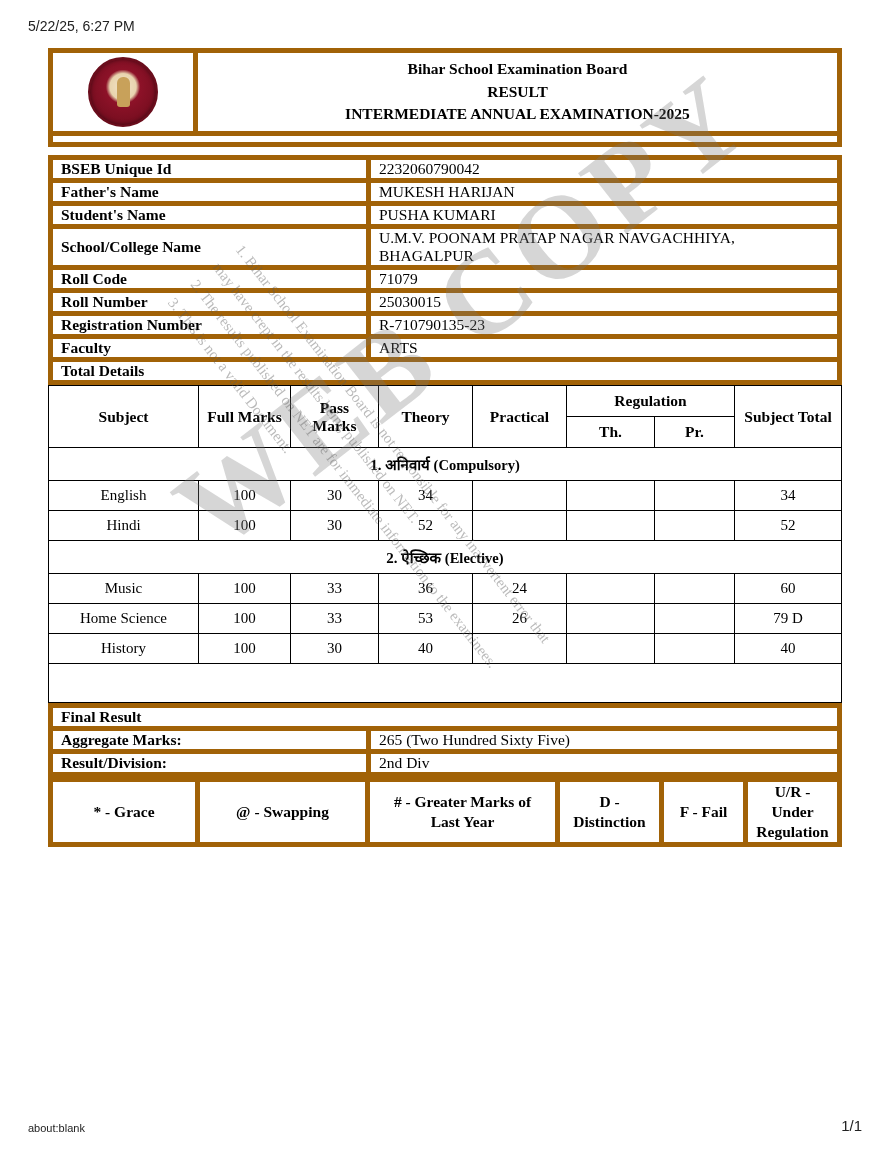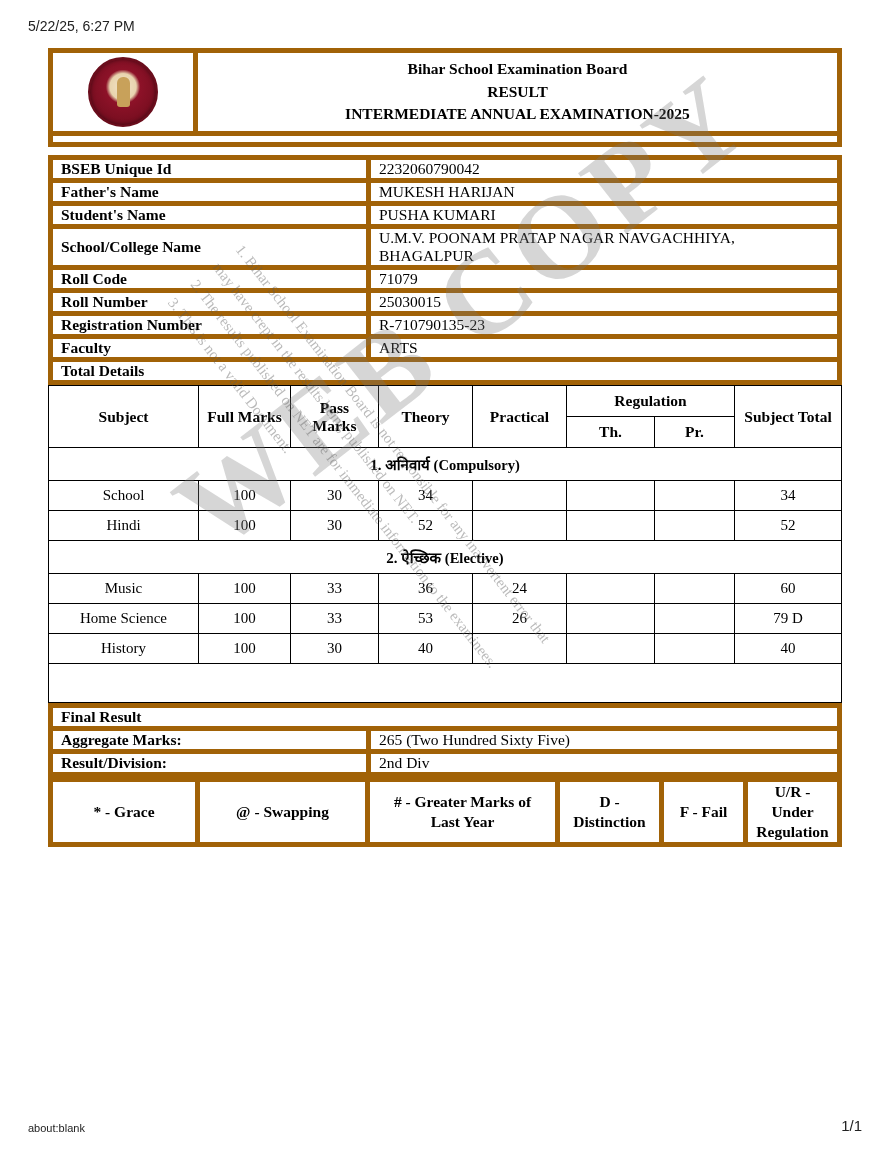--- a/index.html
+++ b/index.html
@@ -286,21 +286,21 @@
       </tr>
     </thead>
     <tbody>
       <tr>
         <td colspan="8" class="group-head">
           <span>1. अनिवार्य</span>
           <span class="eng">(Compulsory)</span>
         </td>
       </tr>
       <tr>
-        <td class="subj-cell">School</td>
+        <td class="subj-cell">English</td>
         <td>100</td>
         <td>30</td>
         <td>34</td>
         <td></td>
         <td></td>
         <td></td>
         <td>34</td>
       </tr>
       <tr>
         <td class="subj-cell">Hindi</td>

